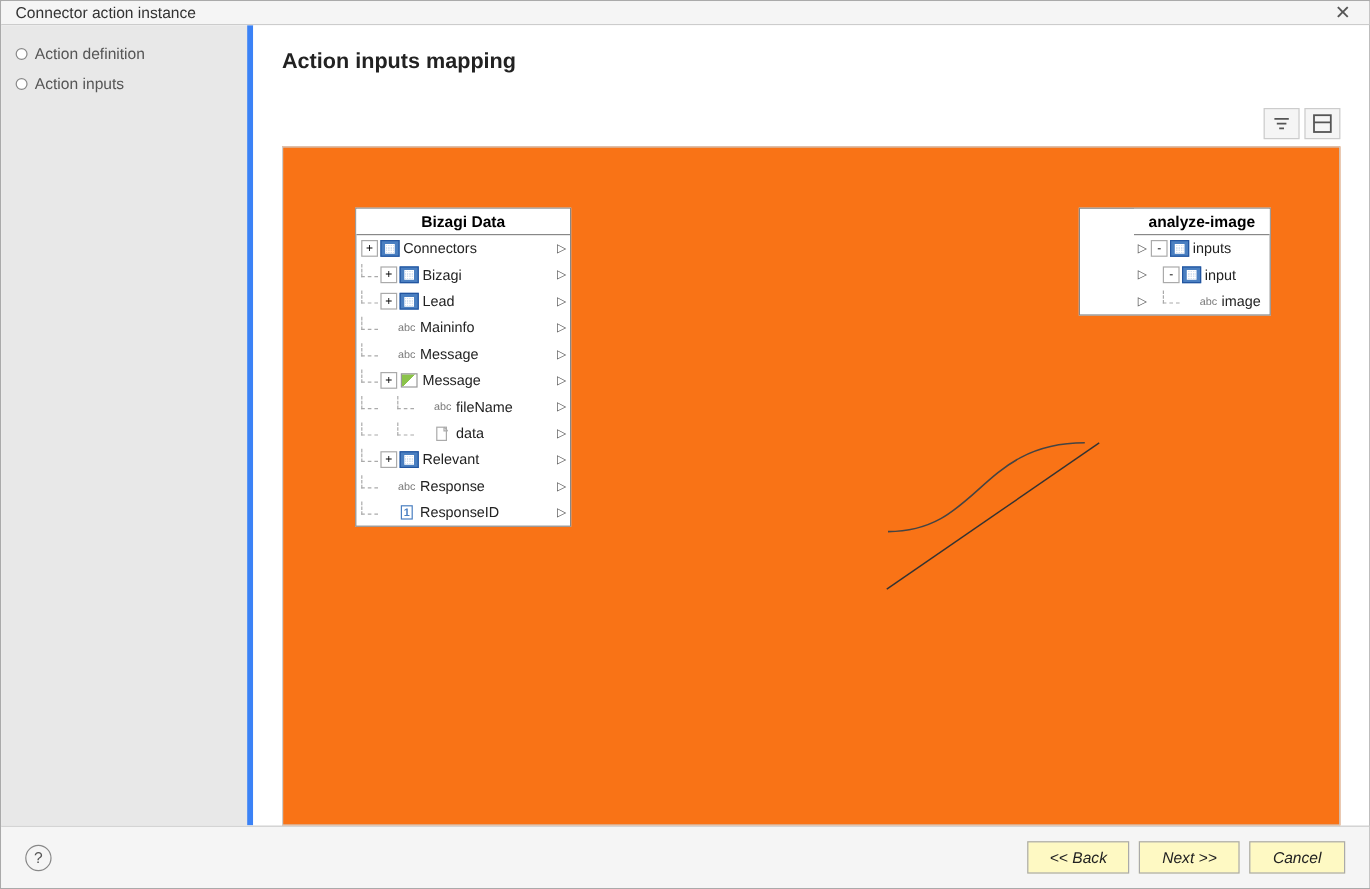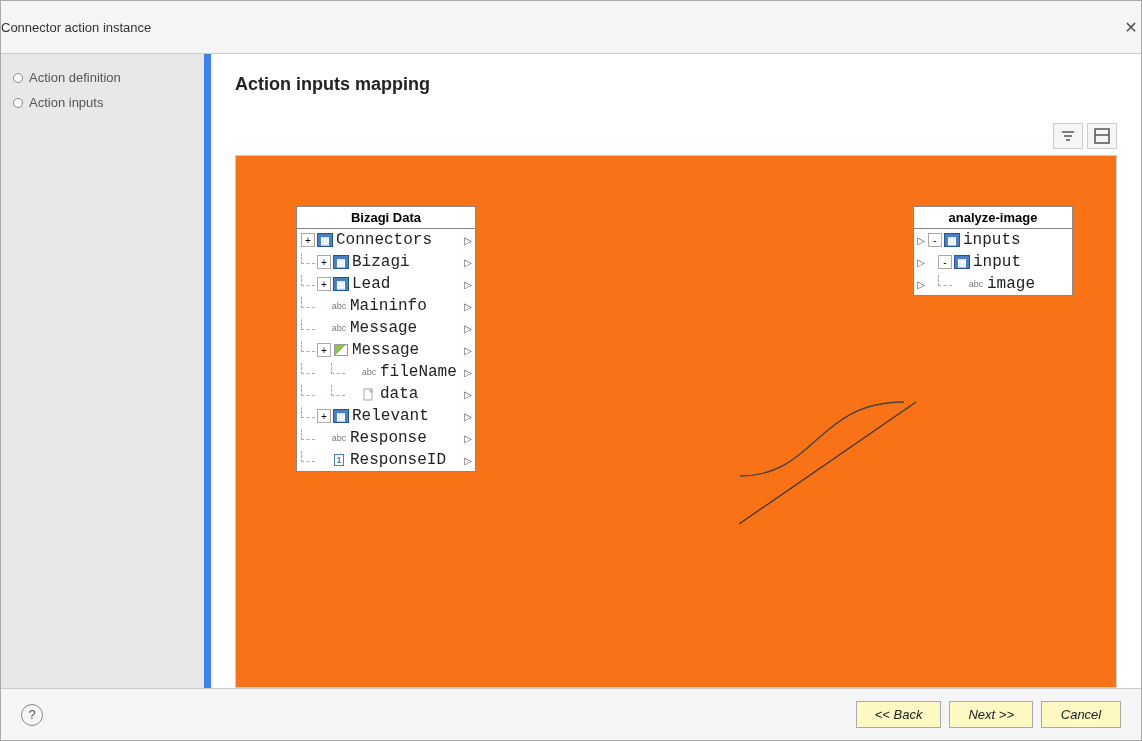--- a/index.html
+++ b/index.html
@@ -15,27 +15,27 @@
     .dialog {
       width: 1142px;
       height: 741px;
       background: #ffffff;
       border: 1px solid #aaa;
       box-shadow: 2px 2px 8px rgba(0,0,0,0.3);
       display: flex;
       flex-direction: column;
     }
     .title-bar {
-      height: 53px;
+      height: 20px;
       background: #f5f5f5;
       border-bottom: 1px solid #ccc;
       display: flex;
       align-items: center;
       justify-content: space-between;
-      padding: 0 0;
+      padding: 0 12px;
       user-select: none;
     }
     .title-bar-text {
       font-size: 13px;
       color: #333;
     }
     .close-btn {
       width: 20px;
       height: 20px;
       cursor: pointer;
@@ -46,21 +46,21 @@
       color: #555;
     }
     .content-area {
       display: flex;
       flex: 1;
       overflow: hidden;
     }
     .sidebar {
       width: 210px;
       background: #e8e8e8;
-      border-right: 7px solid #3b82f6;
+      border-right: 5px solid #3b82f6;
       padding: 16px 12px;
       display: flex;
       flex-direction: column;
       gap: 10px;
     }
     .sidebar-item {
       display: flex;
       align-items: center;
       gap: 6px;
       color: #555;
@@ -169,23 +169,22 @@
       height: 14px;
       margin-right: 3px;
       flex-shrink: 0;
       display: inline-flex;
       align-items: center;
       justify-content: center;
       font-size: 10px;
     }
     .tree-row .node-label {
       flex: 1;
-      font-size: 16px;
+      font-size: 12px;
       color: #222;
-      font-family: Liberation Mono, monospace;
     }
     .tree-row .arrow-port {
       width: 14px;
       height: 14px;
       display: inline-flex;
       align-items: center;
       justify-content: center;
       color: #555;
       font-size: 10px;
     }
@@ -412,21 +411,21 @@
               <span class="dashed-line"></span>
               <span style="width:14px"></span>
               <span class="node-icon">
                   <span class="icon-int" style="border:1px solid #4a7fc1;padding:0 1px;font-size:9px;">1</span>
                 </span>
               <span class="node-label">ResponseID</span>
               <span class="arrow-port">▷</span>
             </div>
           </div>
 
-          <div class="tree-table" style="left: 677px; top: 50px; min-width: 160px;">
+          <div class="tree-table" style="left: 663px; top: 50px; min-width: 160px; padding-left: 45px;">
             <div class="tree-table-header">analyze-image</div>
 
             <div class="tree-row">
               <span class="arrow-port">▷</span>
               <span class="expand-icon">-</span>
               <span class="node-icon icon-table">▦</span>
               <span class="node-label">inputs</span>
             </div>
 
             <div class="tree-row">

